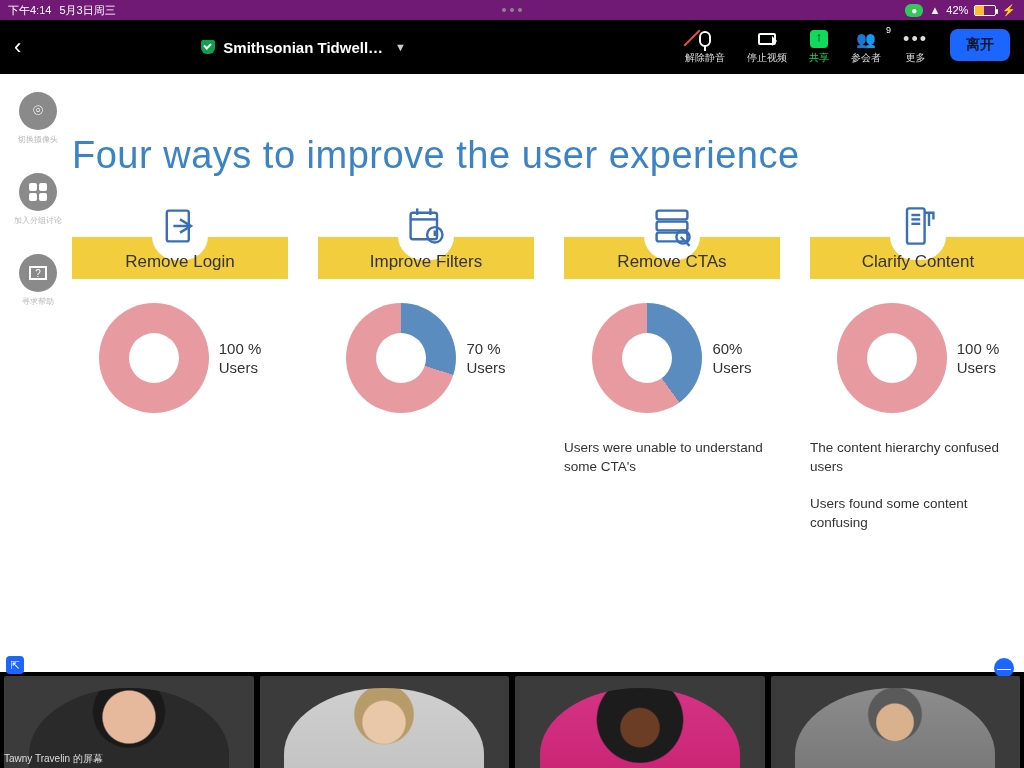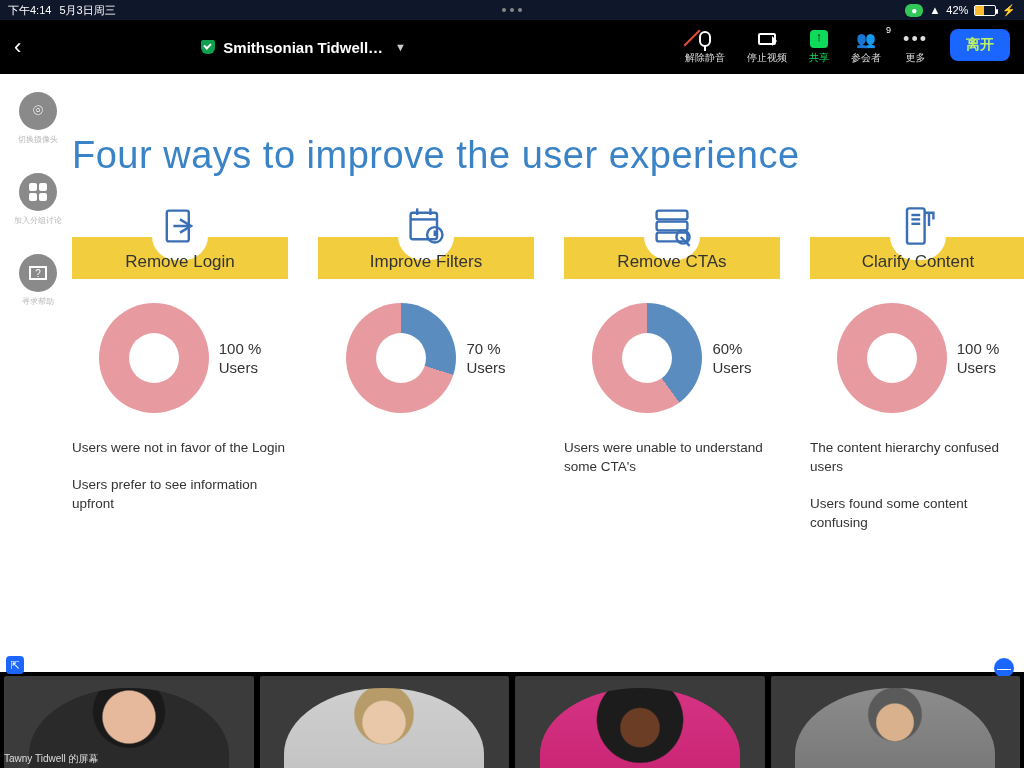--- a/index.html
+++ b/index.html
@@ -1,18 +1,18 @@
 <!DOCTYPE html>
 <html><head>
 <meta charset="utf-8">
 <style>
   * { box-sizing: border-box; margin: 0; padding: 0; }
   html, body { width: 1024px; height: 768px; font-family: -apple-system, "Helvetica Neue", Arial, sans-serif; background:#000; overflow:hidden; }
   
-  .statusbar { height:20px; background:#0f172a; color:#fff; font-size:11px; display:flex; align-items:center; padding:0 8px; position:relative; }
+  .statusbar { height:20px; background:#701a75; color:#fff; font-size:11px; display:flex; align-items:center; padding:0 8px; position:relative; }
   .statusbar .left { display:flex; gap:8px; }
   .statusbar .center { position:absolute; left:50%; transform:translateX(-50%); display:flex; gap:4px;}
   .statusbar .center span { width:4px; height:4px; border-radius:50%; background:#888;}
   .statusbar .right { margin-left:auto; display:flex; align-items:center; gap:6px; }
   .battery-pill { background:#31c759; border-radius:6px; padding:1px 6px; display:flex; align-items:center; gap:3px; font-size:10px;}
   .battery { width:22px; height:11px; border:1px solid #fff; border-radius:2px; position:relative; }
   .battery:after{content:""; position:absolute; right:-3px; top:3px; width:2px; height:5px; background:#fff; border-radius:1px;}
   .battery .fill{ background:#febc2e; height:100%; width:42%; }
   
   .zoombar { height:54px; background:#000; display:flex; align-items:center; color:#fff; padding:0 14px; gap:10px;}
@@ -30,21 +30,21 @@
   .mic-ico { width:12px; height:16px; border:2px solid #fff; border-radius:6px; position:relative;}
   .mic-ico:after{content:""; position:absolute; left:50%; bottom:-6px; width:2px; height:5px; background:#fff; transform:translateX(-50%);}
   .mic-slash{ position:absolute; width:22px; height:2px; background:#e74c3c; transform:rotate(-45deg); top:8px; left:-4px;}
   .cam-ico { width:18px; height:12px; border:2px solid #fff; border-radius:2px; position:relative;}
   .cam-ico:after{content:""; position:absolute; right:-8px; top:1px; border:5px solid transparent; border-left-color:#fff;}
   .share-ico{ width:18px; height:18px; background:#0fdb5b; border-radius:4px; position:relative;}
   .share-ico:after{content:"↑"; position:absolute; left:0; right:0; text-align:center; color:#000; font-weight:bold; font-size:13px; top:-1px;}
   .people-ico:before{content:"👥"; font-size:16px;}
   .badge { position:absolute; top:-4px; right:-10px; font-size:9px; color:#fff;}
   .more-ico{ letter-spacing:2px; }
-  .leave-btn { background:#1a66ff; color:#bef264; border:none; border-radius:8px; padding:7px 16px; font-size:14px; font-weight:600;}
+  .leave-btn { background:#1a66ff; color:#0f172a; border:none; border-radius:8px; padding:7px 16px; font-size:14px; font-weight:600;}
   
   .stage { background:#fff; position:relative; height:598px; }
   .side-tools { position:absolute; left:14px; top:18px; display:flex; flex-direction:column; gap:28px; align-items:center; z-index:3;}
   .tool { display:flex; flex-direction:column; align-items:center; gap:4px; color:#b8b8b8; font-size:8px;}
   .tool .circ { width:38px; height:38px; border-radius:50%; background:#8a8a8a; display:flex; align-items:center; justify-content:center; color:#fff; font-size:17px;}
   .squares{ display:grid; grid-template-columns:1fr 1fr; gap:2px; width:18px; height:18px;}
   .squares span{ background:#fff; border-radius:2px;}
   .qbox{ width:18px; height:14px; border:2px solid #fff; display:flex; align-items:center; justify-content:center; font-size:10px;}
   
   .slide { padding:60px 70px 20px 72px; }
@@ -177,24 +177,20 @@
           </div>
     <div class="pill">
             <span>Remove Login</span>
           </div>
     <div class="donut-row">
       <div class="donut" style="background:#e79aa0">
               <div class="hole"></div>
             </div>
       <div class="dlabel">100 %<br>Users</div>
     </div>
-    <div class="notes">
-      <p>Users were not in favor of the Login</p>
-      <p>Users prefer to see information upfront</p>
-    </div>
         </div>
         <div class="col">
     <div class="icon-slot">
             <svg class="colicon" viewBox="0 0 40 40">
               <rect x="6" y="8" width="24" height="24" rx="2"></rect>
               <line x1="6" y1="14" x2="30" y2="14"></line>
               <line x1="12" y1="4" x2="12" y2="10"></line>
               <line x1="24" y1="4" x2="24" y2="10"></line>
               <circle cx="28" cy="28" r="7"></circle>
               <path d="M28 24 V28 H31"></path>
@@ -272,13 +268,13 @@
     <div class="tile">
       <div class="person p2"></div>
     </div>
     <div class="tile">
       <div class="person p3"></div>
     </div>
     <div class="tile">
       <div class="person p4"></div>
     </div>
   </div>
-<div class="caption" style="position:fixed; left:4px; bottom:2px; color:#ddd; font-size:10px;">Tawny Tidwell 的屏幕</div>
+<div class="caption" style="position:fixed; left:4px; bottom:2px; color:#ddd; font-size:10px;">Tawny Travelin 的屏幕</div>
 
 </body></html>

